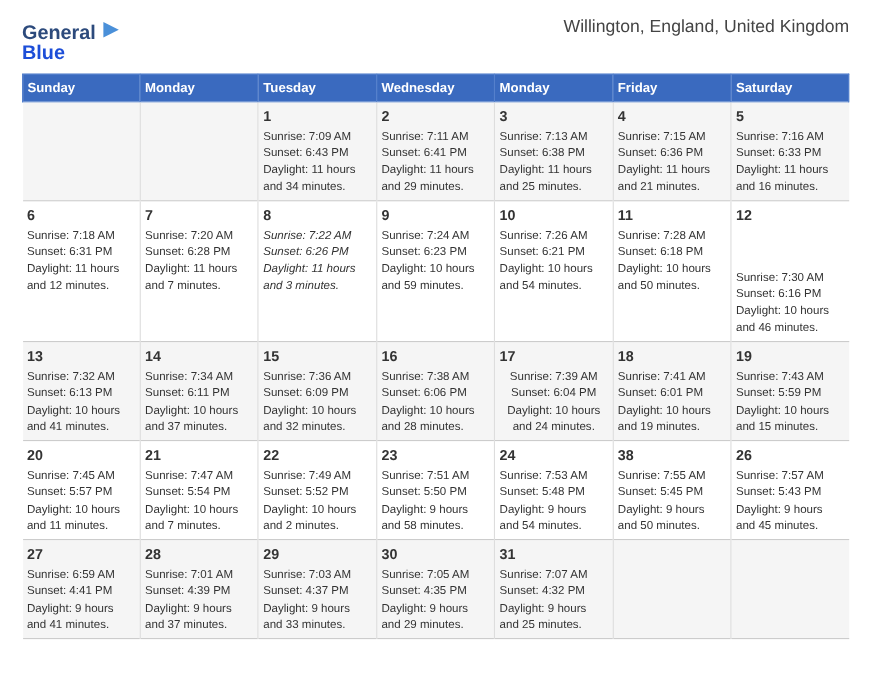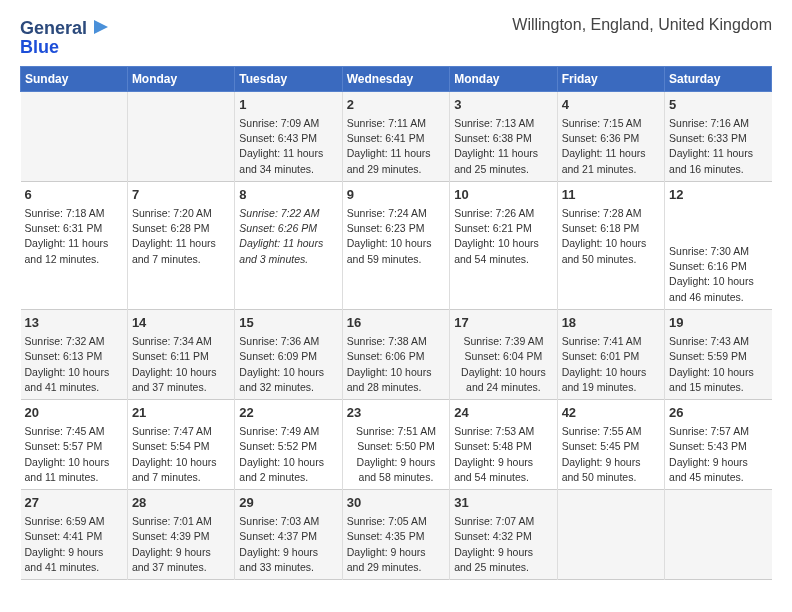--- a/index.html
+++ b/index.html
@@ -281,34 +281,34 @@
           </td>
           <td>
             <span class="day-num">22</span>
             <div class="day-info" style="white-space: pre-line;">Sunrise: 7:49 AM
 Sunset: 5:52 PM
 Daylight: 10 hours
 and 2 minutes.</div>
           </td>
           <td>
             <span class="day-num">23</span>
-            <div class="day-info" style="white-space: pre-line; text-align: center;">Sunrise: 7:51 AM
+            <div class="day-info" style="white-space: pre-line;">Sunrise: 7:51 AM
 Sunset: 5:50 PM
 Daylight: 9 hours
 and 58 minutes.</div>
           </td>
           <td>
             <span class="day-num">24</span>
             <div class="day-info" style="white-space: pre-line;">Sunrise: 7:53 AM
 Sunset: 5:48 PM
 Daylight: 9 hours
 and 54 minutes.</div>
           </td>
           <td>
-            <span class="day-num">42</span>
+            <span class="day-num">38</span>
             <div class="day-info" style="white-space: pre-line;">Sunrise: 7:55 AM
 Sunset: 5:45 PM
 Daylight: 9 hours
 and 50 minutes.</div>
           </td>
           <td>
             <span class="day-num">26</span>
             <div class="day-info" style="white-space: pre-line;">Sunrise: 7:57 AM
 Sunset: 5:43 PM
 Daylight: 9 hours

